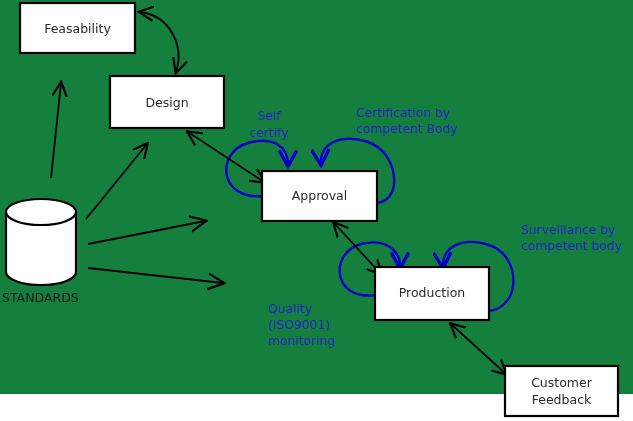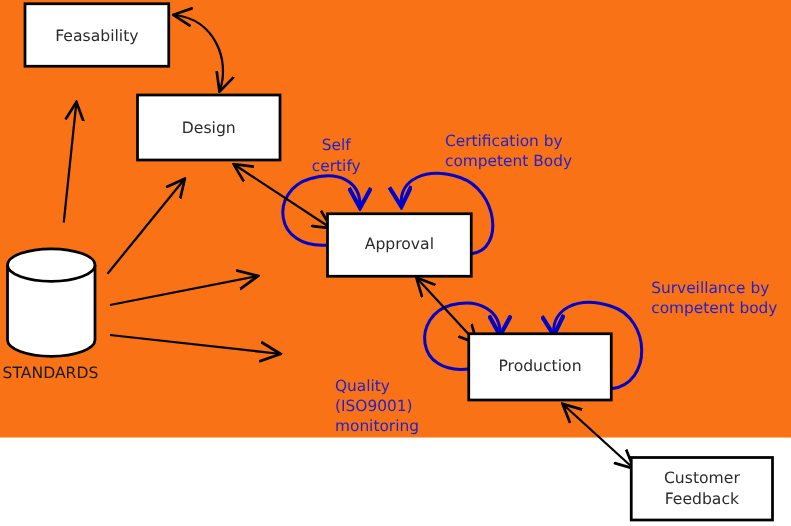--- a/index.html
+++ b/index.html
@@ -9,22 +9,22 @@
   }
   body {
     width: 633px;
     height: 421px;
     overflow: hidden;
     font-family: "DejaVu Sans", sans-serif;
   }
   #diagram-root {
     position: relative;
     width: 633px;
-    height: 350px;
-    background: #f97316;
+    height: 394px;
+    background: #15803d;
   }
   svg#diagram-canvas {
     position: absolute;
     top: 0;
     left: 0;
     width: 633px;
     height: 421px;
     display: block;
   }
   .node-box {

